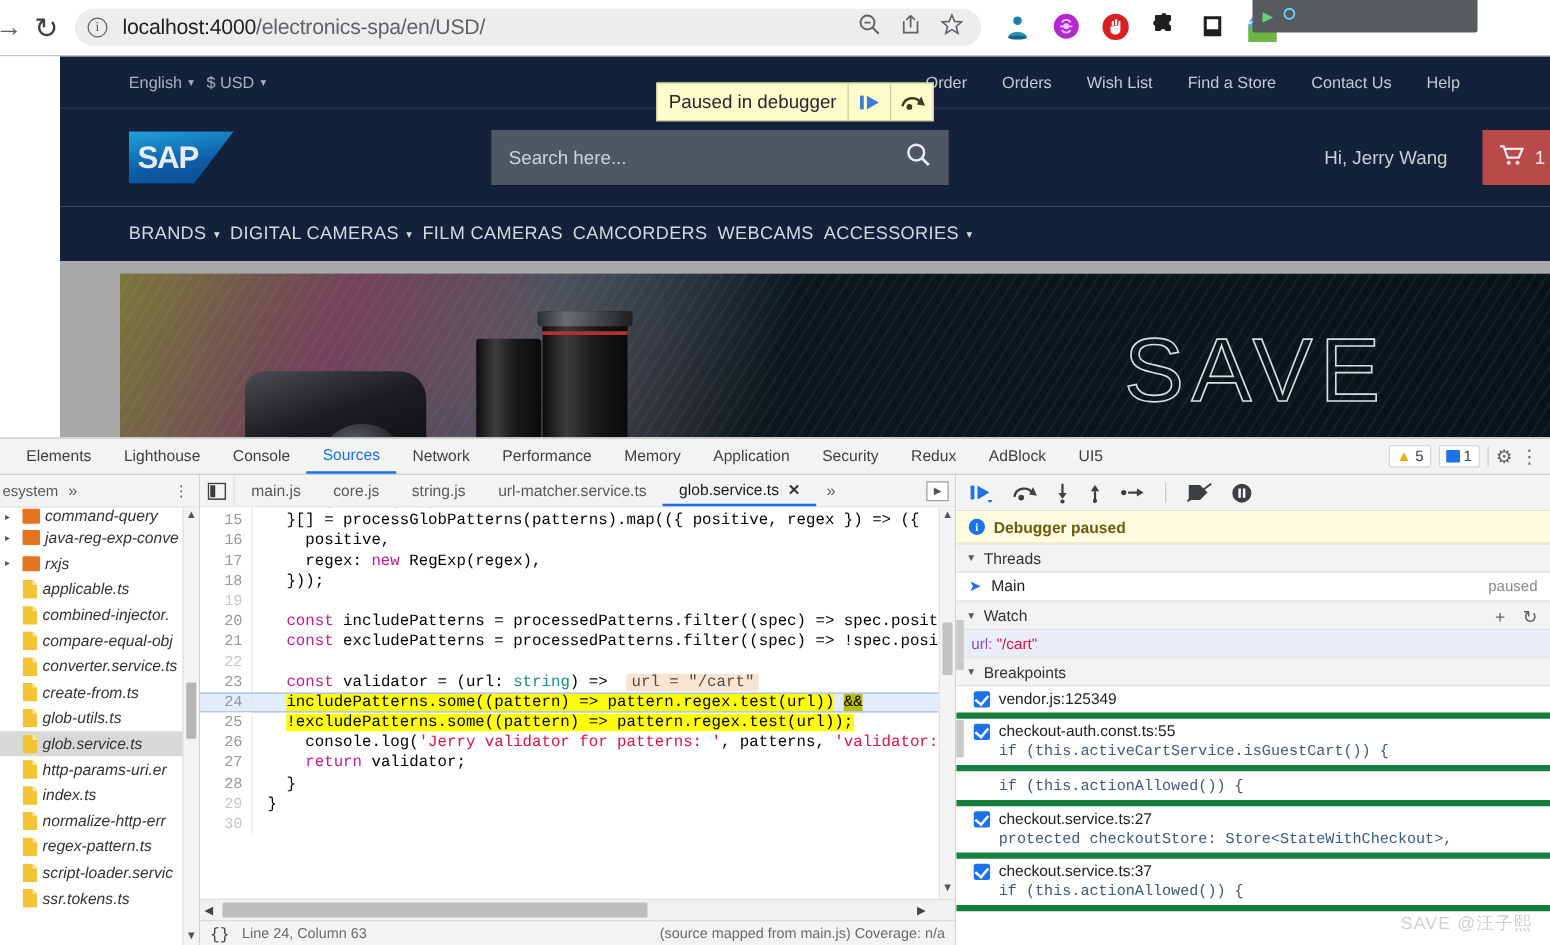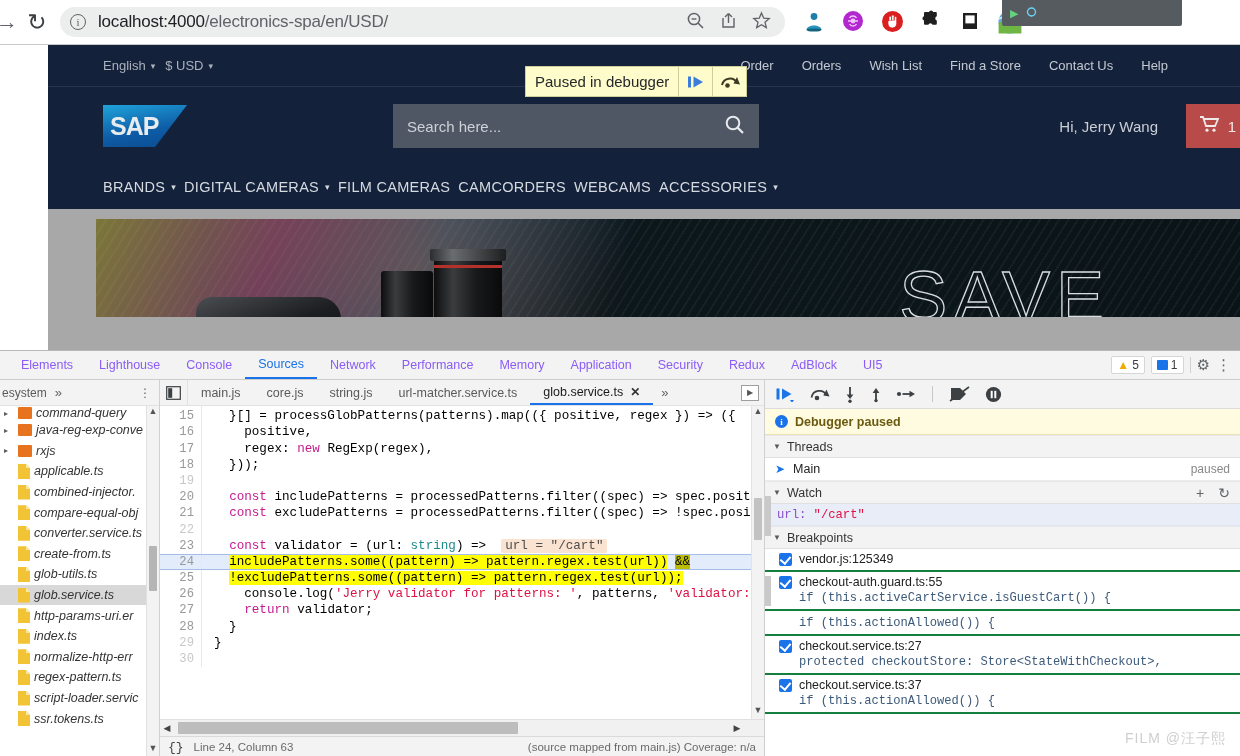--- a/index.html
+++ b/index.html
@@ -127,21 +127,21 @@
     padding-left: 55px; gap: 8px;
   }
   #catnav a {
     color: #d5dae1; font-size: 14.5px; text-decoration: none;
     letter-spacing: 0.3px; display: flex; align-items: center; gap: 6px;
     white-space: nowrap;
   }
 
   #banner-wrap { background: #a8a8a8; padding: 10px 0 0 0; height: 141px;}
   #banner {
-    margin: 0 48px 0 48px; height: 98px;
+    margin: 0 48px 0 48px; height: 131px;
     background:
       radial-gradient(circle at 28% 52%, rgba(255,120,60,0.22) 0%, rgba(0,0,0,0) 26%),
       linear-gradient(112deg, rgba(255,230,90,0.45) 0%, rgba(255,120,190,0.38) 16%, rgba(110,190,255,0.30) 30%, rgba(0,0,0,0) 46%),
       repeating-linear-gradient(122deg, rgba(255,255,255,0.045) 0px, rgba(255,255,255,0.045) 2px, rgba(0,0,0,0) 2px, rgba(0,0,0,0) 8px),
       linear-gradient(95deg, #101b20 0%, #0c171c 45%, #0a1418 100%);
     position: relative; overflow: hidden;
   }
   .lens {
     position: absolute; background: linear-gradient(90deg,#0d0d0d,#3a3c3e 28%,#18191b 62%,#0a0a0b);
     border-radius: 3px;
@@ -177,21 +177,21 @@
     position: absolute; left: 0; top: 350px; width: 1240px; height: 406px;
     background: #ffffff; border-top: 1px solid #b8b8b8;
     font-family: "Liberation Sans", sans-serif;
   }
   #dt-tabs {
     height: 29px; background: #f3f3f3; border-bottom: 1px solid #cdcdcd;
     display: flex; align-items: stretch; padding-left: 8px;
   }
   .dt-tab {
     padding: 0 13px; display: flex; align-items: center;
-    font-size: 12.5px; color: #8b5cf6; cursor: pointer; white-space: nowrap;
+    font-size: 12.5px; color: #404040; cursor: pointer; white-space: nowrap;
   }
   .dt-tab.active { color: #1a73e8; border-bottom: 2px solid #1a73e8; }
   .dt-tabs-right { margin-left: auto; display: flex; align-items: center; gap: 6px; padding-right: 9px; }
   .badge {
     display: flex; align-items: center; gap: 3px; font-size: 12px;
     padding: 1px 5px; border: 1px solid #d6d6d6; border-radius: 2px; color: #3c4043;
     background: #fff; cursor: pointer;
   }
   .warn-tri { color: #f0ab00; font-size: 12px; }
   .msg-sq { width: 11px; height: 10px; background: #1a73e8; border-radius: 1px; display:inline-block; }
@@ -332,27 +332,27 @@
   .sec-head .tri { font-size: 8px; color: #5a5a5a; }
   .sec-head .actions { margin-left: auto; display: flex; align-items: center; gap: 14px; padding-right: 10px; color: #5f6368; font-size: 14px; }
   .thread-row {
     height: 23px; display: flex; align-items: center; gap: 8px; padding-left: 10px;
     font-size: 12.5px; color: #222; border-bottom: 1px solid #ececec;
   }
   .thread-row .arrow { color: #1a73e8; font-size: 12px; }
   .thread-row .st { margin-left: auto; padding-right: 10px; color: #888; font-size: 12px; }
   .watch-row {
     height: 22px; background: #e8edf7; display: flex; align-items: center; padding-left: 12px;
-    font-family: Liberation Mono, monospace; font-size: 12.2px;
+    font-family: Liberation Sans, sans-serif; font-size: 12.2px;
     border-bottom: 1px solid #dfe5f1;
   }
   .watch-row .wname { color: #8b4fc9; }
   .watch-row .wval { color: #d14; }
   #bp-list { flex: 1; overflow: hidden; }
-  .bp-item { border-bottom: 2px solid #15803d; padding: 3px 0 4px 0; }
+  .bp-item { border-bottom: 5px solid #15803d; padding: 3px 0 4px 0; }
   .bp-top { display: flex; align-items: center; gap: 7px; padding-left: 14px; font-size: 12.4px; color: #222; }
   .cb {
     width: 13px; height: 13px; background: #1a73e8; border-radius: 2px; flex: 0 0 auto;
     position: relative; cursor: pointer;
   }
   .cb::after {
     content: ""; position: absolute; left: 3px; top: 1px; width: 5px; height: 8px;
     border-right: 2px solid #fff; border-bottom: 2px solid #fff; transform: rotate(40deg);
   }
   .bp-code {
@@ -815,21 +815,21 @@
       <div id="bp-list">
         <div class="bp-item">
           <div class="bp-top">
             <span class="cb"></span>
             <span>vendor.js:125349</span>
           </div>
         </div>
         <div class="bp-item">
           <div class="bp-top">
             <span class="cb"></span>
-            <span>checkout-auth.guard.ts:55</span>
+            <span>checkout-auth.const.ts:55</span>
           </div>
           <div class="bp-code">if (this.activeCartService.isGuestCart()) {</div>
         </div>
         <div class="bp-item">
           <div class="bp-code">if (this.actionAllowed()) {</div>
         </div>
         <div class="bp-item">
           <div class="bp-top">
             <span class="cb"></span>
             <span>checkout.service.ts:27</span>
@@ -843,13 +843,13 @@
           </div>
           <div class="bp-code">if (this.actionAllowed()) {</div>
         </div>
       </div>
       <div id="dbg-leftscroll"></div>
       <div id="dbg-leftscroll2"></div>
     </div>
   </div>
 </div>
 
-<div id="watermark">FILM @汪子熙</div>
+<div id="watermark">SAVE @汪子熙</div>
 
 </body></html>

